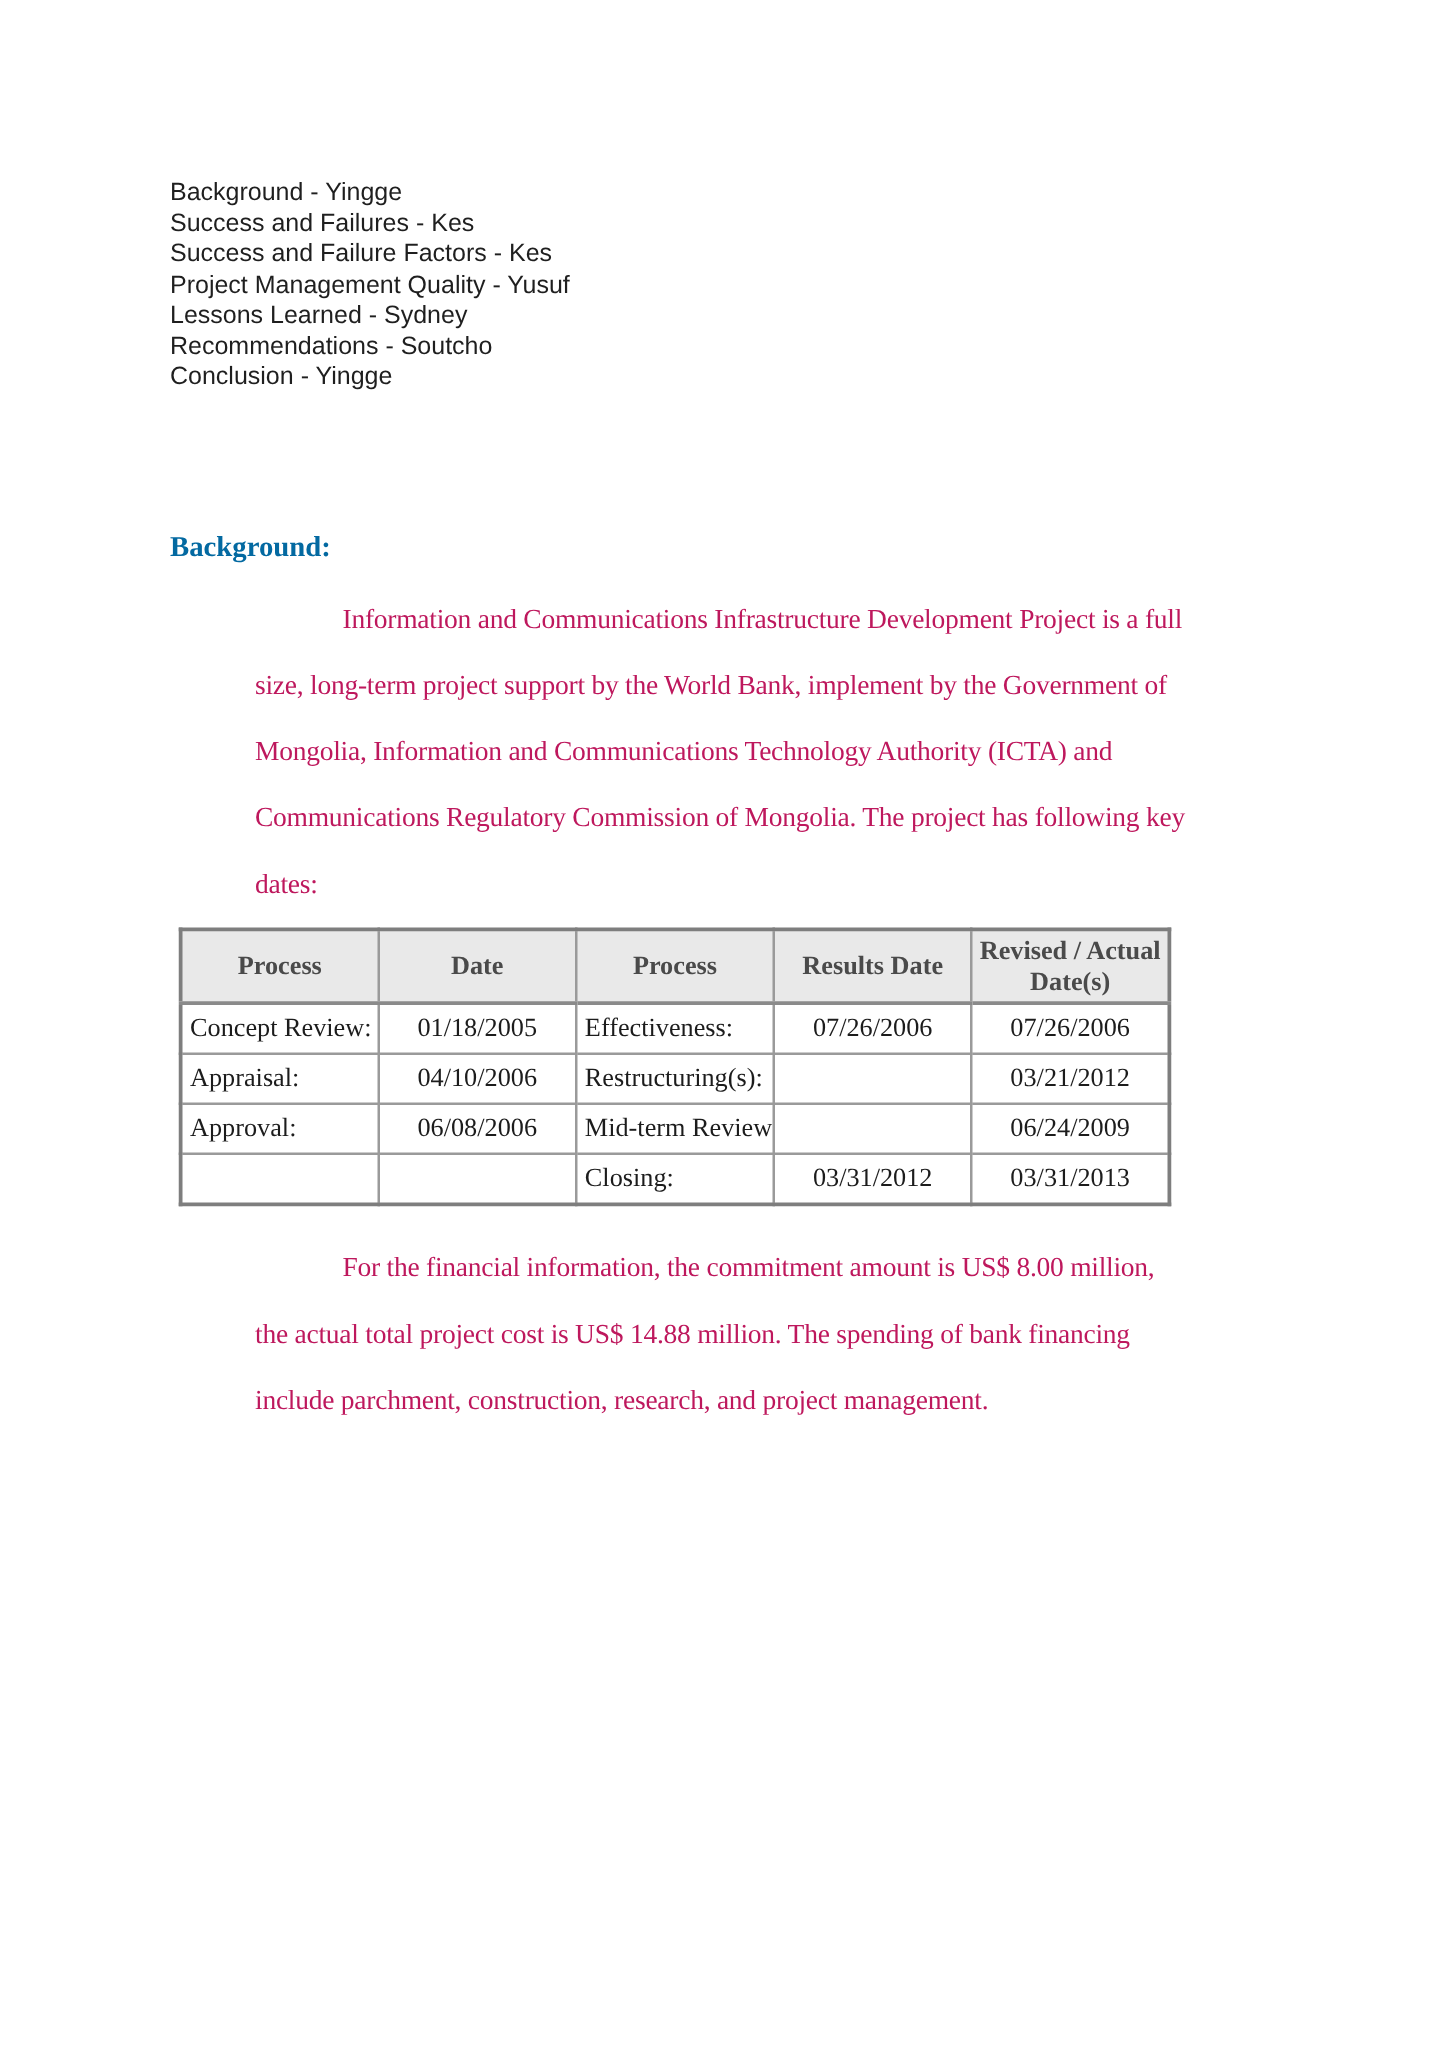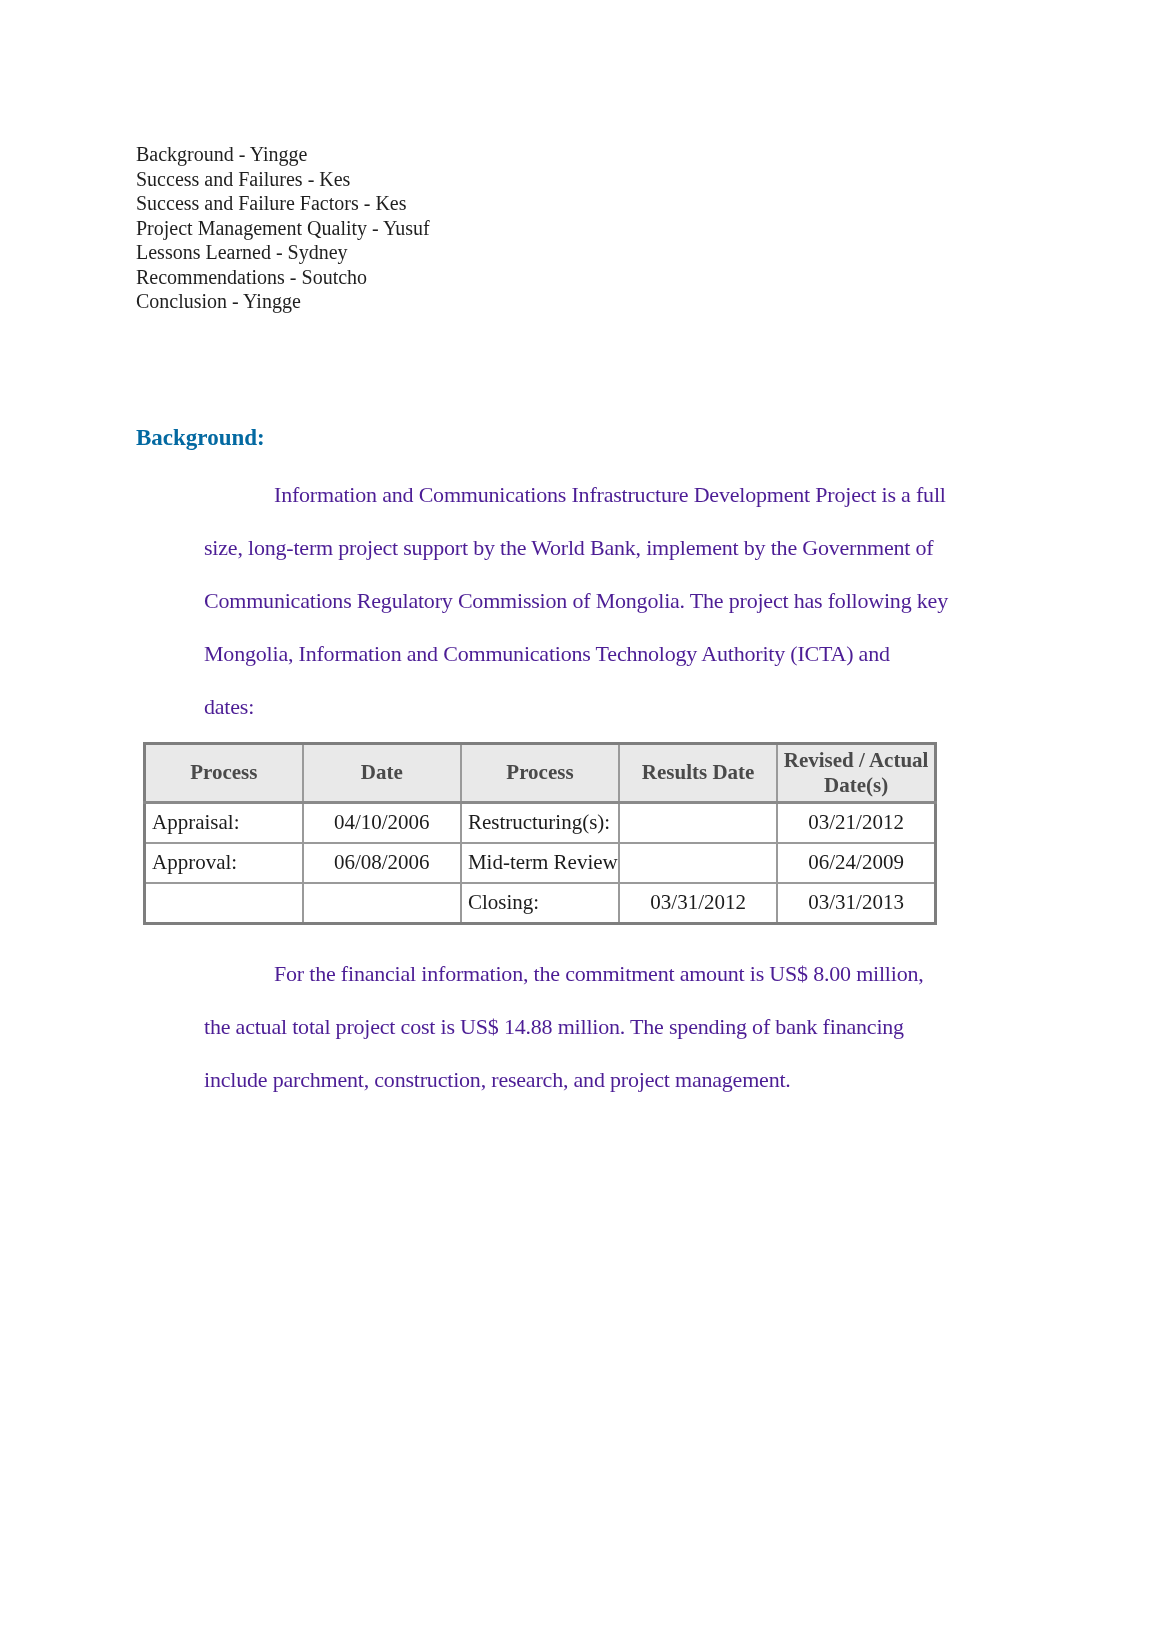--- a/index.html
+++ b/index.html
@@ -8,21 +8,21 @@
     width: 1158px;
     height: 1638px;
     background: #ffffff;
     box-sizing: border-box;
     padding: 142px 0 0 136px;
     overflow: hidden;
     font-family: "Liberation Serif", serif;
   }
   
   .toc {
-    font-family: Liberation Serif, serif;
+    font-family: Liberation Sans, sans-serif;
     font-size: 20px;
     line-height: 24.5px;
     color: #1f1f1f;
   }
   .toc-line { white-space: nowrap; }
 
   
   .heading {
     margin: 110px 0 0 0;
     font-family: "Liberation Serif", serif;
@@ -32,21 +32,21 @@
     color: #0369a1;
   }
 
   
   .para {
     margin-top: 16px;
     margin-left: 68px;
     font-size: 22px;
     line-height: 53px;
     letter-spacing: -0.2px;
-    color: #4c1d95;
+    color: #be185d;
   }
   .para .pline { white-space: nowrap; }
   .para .pline.indent { text-indent: 70px; }
   .para.second { margin-top: 22px; }
 
   
   .dates-table {
     margin-top: 9px;
     margin-left: 7px;
     width: 794px;
@@ -96,22 +96,22 @@
     <div class="toc-line">Lessons Learned - Sydney</div>
     <div class="toc-line">Recommendations - Soutcho</div>
     <div class="toc-line">Conclusion - Yingge</div>
   </div>
 
   <h2 class="heading">Background:</h2>
 
   <div class="para">
     <div class="pline indent">Information and Communications Infrastructure Development Project is a full</div>
     <div class="pline">size, long-term project support by the World Bank, implement by the Government of</div>
+    <div class="pline">Mongolia, Information and Communications Technology Authority (ICTA) and</div>
     <div class="pline">Communications Regulatory Commission of Mongolia. The project has following key</div>
-    <div class="pline">Mongolia, Information and Communications Technology Authority (ICTA) and</div>
     <div class="pline">dates:</div>
   </div>
 
   <table class="dates-table">
     <colgroup>
         <col>
         <col>
         <col>
         <col>
         <col>
@@ -119,20 +119,27 @@
     <thead>
       <tr>
         <th>Process</th>
         <th>Date</th>
         <th>Process</th>
         <th>Results Date</th>
         <th>Revised / Actual Date(s)</th>
       </tr>
     </thead>
     <tbody>
+      <tr>
+        <td class="left">Concept Review:</td>
+        <td class="center">01/18/2005</td>
+        <td class="left">Effectiveness:</td>
+        <td class="center">07/26/2006</td>
+        <td class="center">07/26/2006</td>
+      </tr>
       <tr>
         <td class="left">Appraisal:</td>
         <td class="center">04/10/2006</td>
         <td class="left">Restructuring(s):</td>
         <td class="center"></td>
         <td class="center">03/21/2012</td>
       </tr>
       <tr>
         <td class="left">Approval:</td>
         <td class="center">06/08/2006</td>

